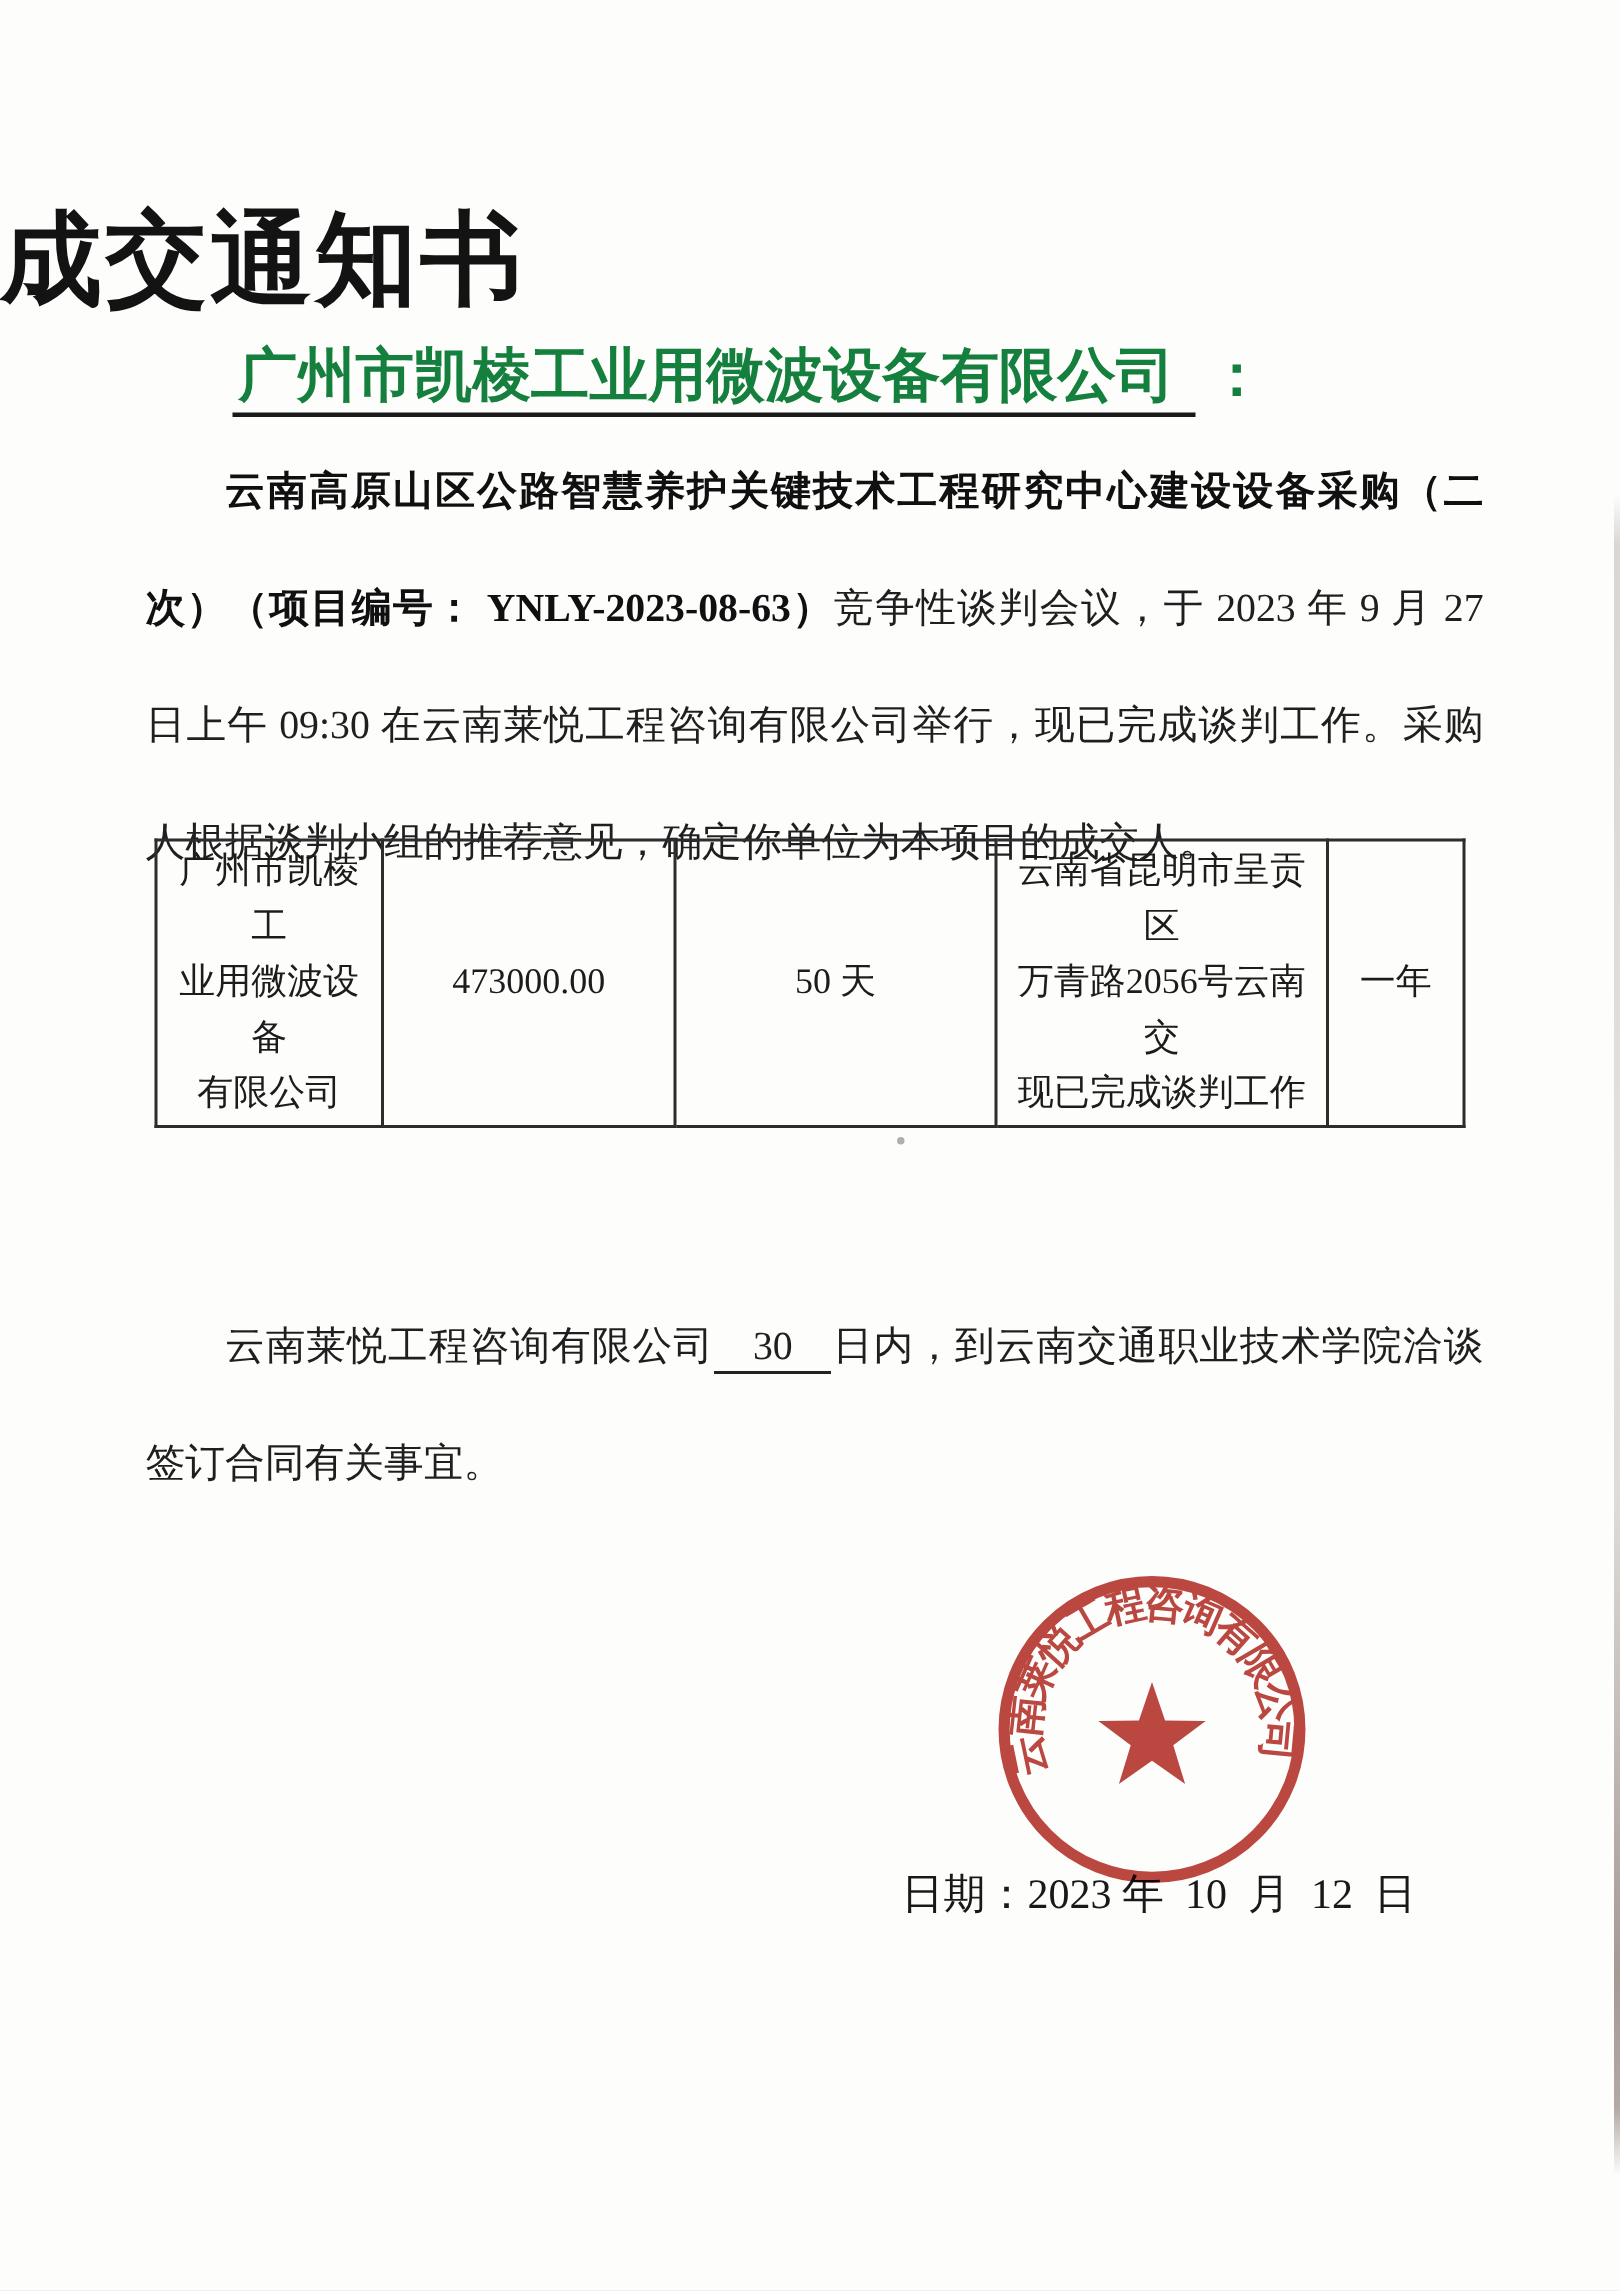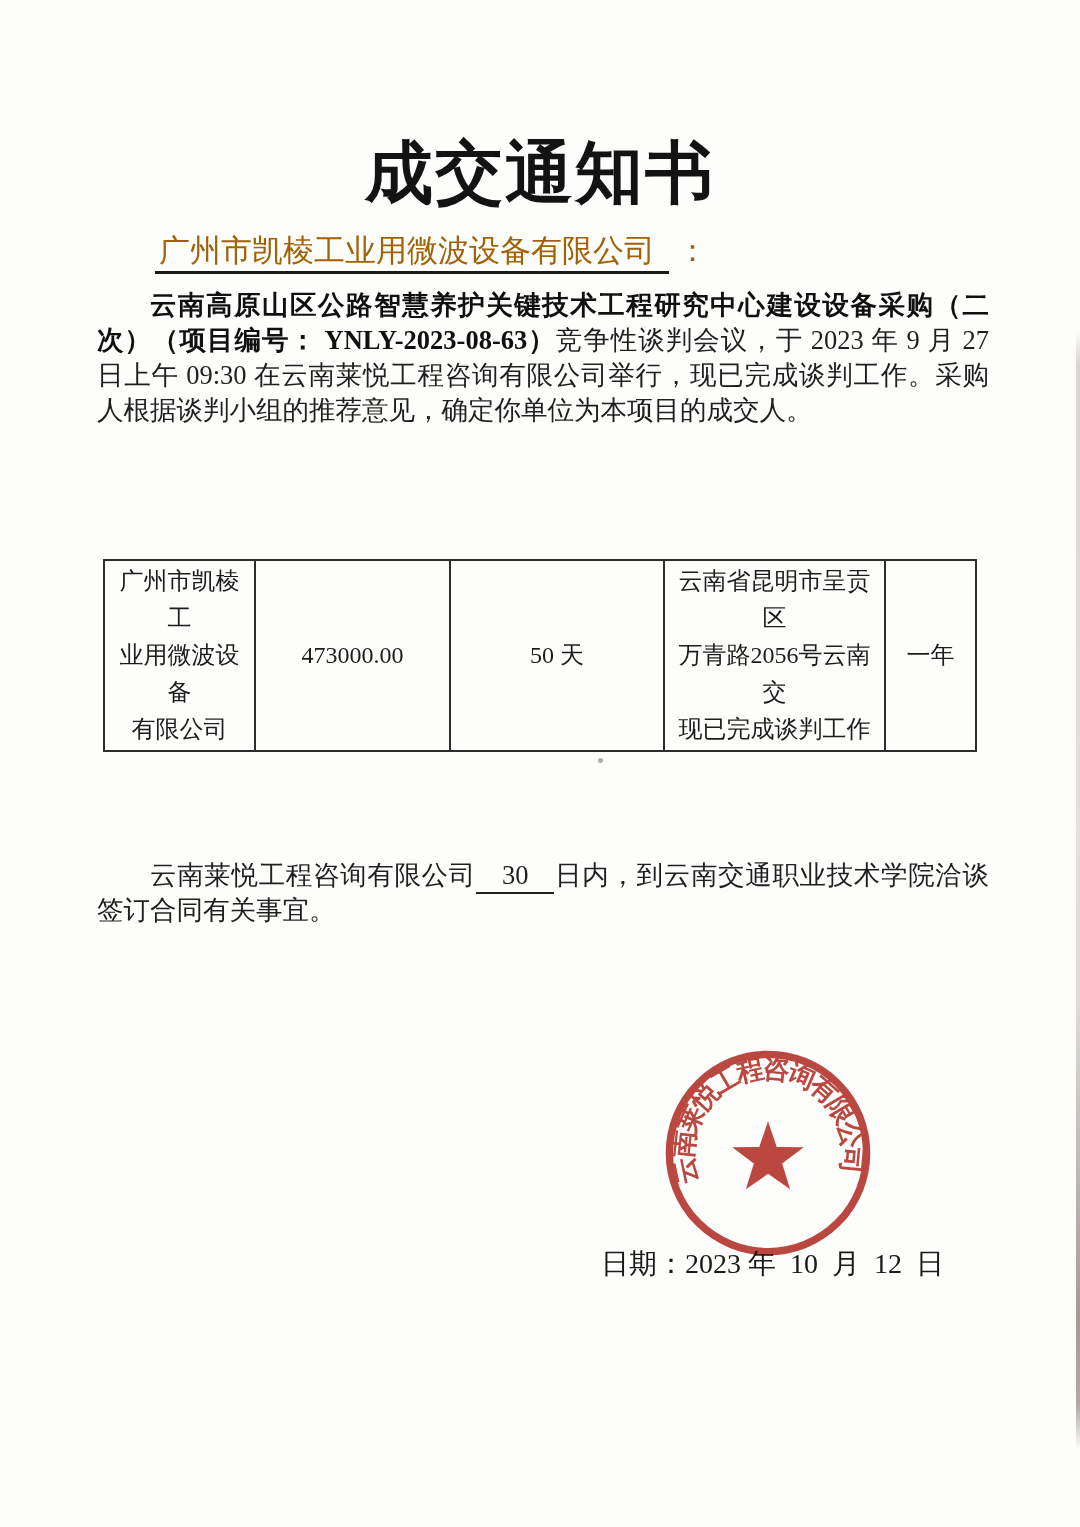--- a/index.html
+++ b/index.html
@@ -11,48 +11,47 @@
     margin: 0 auto;
     background: #fdfdfc;
     overflow: hidden;
     font-family: "Liberation Serif", "DejaVu Serif", serif;
     color: #222;
   }
   
   .doc-title {
     position: absolute;
     top: 123px; left: 0; right: 0;
-    text-align: center;
     font-size: 68px;
     font-weight: 700;
     letter-spacing: 2px;
     color: #131313;
     line-height: 100px;
   }
   
   .addressee {
     position: absolute;
     top: 230px; left: 155px;
-    font-size: 31px;
-    font-weight: 400;
-    color: #a16207;
+    font-size: 39px;
+    font-weight: 700;
+    color: #15803d;
     line-height: 42px;
   }
   .addressee .addr-name {
     border-bottom: 3px solid #1a1a1a;
     padding: 0 14px 3px 4px;
   }
   .addressee .addr-colon { margin-left: 8px; }
   
   .para {
     position: absolute;
     left: 97px;
     width: 892px;
     font-size: 26.5px;
-    line-height: 35px;
+    line-height: 78px;
     text-align: justify;
     color: #1f1f1f;
     font-family: Liberation Serif, serif;
   }
   .para-1 { top: 288px; text-indent: 2em; }
   .para-2 { top: 858px; text-indent: 2em; }
   .bold-seg { font-weight: 700; color: #101010; }
   .blank-fill {
     border-bottom: 2.5px solid #222;
     padding: 0 26px 2px 26px;

